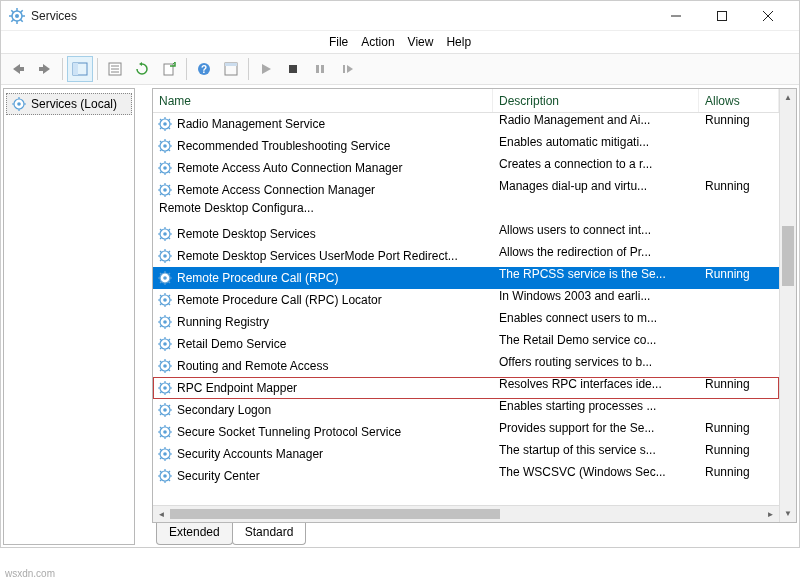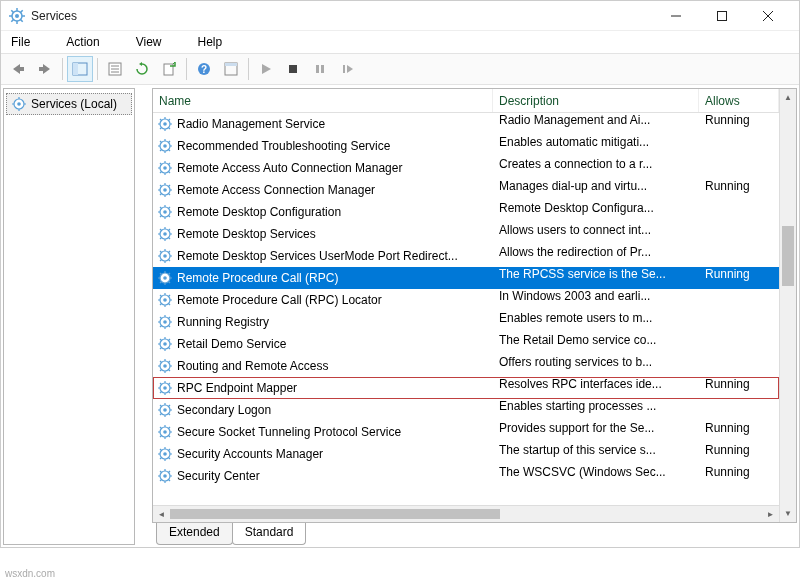--- a/index.html
+++ b/index.html
@@ -2,21 +2,21 @@
 <html><head>
 <meta charset="utf-8">
 <style>
 * { box-sizing: border-box; font-family: "Segoe UI", Tahoma, sans-serif; }
 body { margin: 0; background: #fff; width: 800px; height: 584px; overflow: hidden; font-size: 12px; }
 .window { width: 800px; height: 548px; border: 1px solid #ccc; display: flex; flex-direction: column; background: #fff; }
 .titlebar { height: 30px; display: flex; align-items: center; padding: 0 8px; border-bottom: 1px solid #eee; }
 .titlebar .icon { width: 16px; height: 16px; margin-right: 6px; }
 .titlebar .title { font-size: 12px; color: #222; flex: 1; }
 .titlebar .winbtn { width: 46px; height: 30px; display: flex; align-items: center; justify-content: center; color: #222; }
-.menubar { height: 22px; display: flex; align-items: center; padding: 0 6px; gap: 28px; font-size: 12px; color: #000; }
+.menubar { height: 22px; display: flex; align-items: center; padding: 0 6px; gap: 5px; font-size: 12px; color: #000; justify-content: center; }
 .menubar span { padding: 2px 4px; }
 .toolbar { height: 32px; border-top: 1px solid #e3e3e3; border-bottom: 1px solid #e3e3e3; display: flex; align-items: center; padding: 0 4px; gap: 1px; background: #fafafa; }
 .toolbar .tbtn { width: 26px; height: 26px; display: flex; align-items: center; justify-content: center; border: 1px solid transparent; }
 .toolbar .tbtn.active { border: 1px solid #a5cfe8; background: #e5f3fb; }
 .toolbar .sep { width: 1px; height: 22px; background: #d0d0d0; margin: 0 3px; }
 .body { flex: 1; display: flex; border-top: 1px solid #fff; }
 .sidebar { width: 150px; border: 1px solid #b8b8b8; margin: 2px 16px 2px 2px; padding: 4px 2px; background: #fff; }
 .sidenode { display: flex; align-items: center; gap: 4px; padding: 2px 4px; background: #f0f0f0; border: 1px dotted #888; }
 .main { flex: 1; display: flex; flex-direction: column; margin: 2px 2px 2px 1px; position: relative; }
 .listcontainer { flex: 1; border: 1px solid #b8b8b8; overflow: hidden; display: flex; }
@@ -280,37 +280,20 @@
                       <line x1="3" y1="13" x2="4.5" y2="11.5"></line>
                       <line x1="11.5" y1="4.5" x2="13" y2="3"></line>
                     </g>
                   </svg>
                   <span>Remote Access Connection Manager</span>
                 </div>
                 <div class="cdesc">Manages dial-up and virtu...</div>
                 <div class="cstat">Running</div>
               </div>
               <div class="row">
-                <div class="cname">
-                  <svg class="gearicon" viewBox="0 0 16 16">
-                    <circle cx="8" cy="8" r="5" fill="#fff" stroke="#5aa0d8" stroke-width="1.2"></circle>
-                    <circle cx="8" cy="8" r="1.8" fill="#5aa0d8"></circle>
-                    <g stroke="#5aa0d8" stroke-width="1.2">
-                      <line x1="8" y1="1" x2="8" y2="3"></line>
-                      <line x1="8" y1="13" x2="8" y2="15"></line>
-                      <line x1="1" y1="8" x2="3" y2="8"></line>
-                      <line x1="13" y1="8" x2="15" y2="8"></line>
-                      <line x1="3" y1="3" x2="4.5" y2="4.5"></line>
-                      <line x1="11.5" y1="11.5" x2="13" y2="13"></line>
-                      <line x1="3" y1="13" x2="4.5" y2="11.5"></line>
-                      <line x1="11.5" y1="4.5" x2="13" y2="3"></line>
-                    </g>
-                  </svg>
-                  <span>Remote Desktop Configuration</span>
-                </div>
                 <div class="cdesc">Remote Desktop Configura...</div>
                 <div class="cstat"></div>
               </div>
               <div class="row">
                 <div class="cname">
                   <svg class="gearicon" viewBox="0 0 16 16">
                     <circle cx="8" cy="8" r="5" fill="#fff" stroke="#5aa0d8" stroke-width="1.2"></circle>
                     <circle cx="8" cy="8" r="1.8" fill="#5aa0d8"></circle>
                     <g stroke="#5aa0d8" stroke-width="1.2">
                       <line x1="8" y1="1" x2="8" y2="3"></line>
@@ -402,21 +385,21 @@
                       <line x1="1" y1="8" x2="3" y2="8"></line>
                       <line x1="13" y1="8" x2="15" y2="8"></line>
                       <line x1="3" y1="3" x2="4.5" y2="4.5"></line>
                       <line x1="11.5" y1="11.5" x2="13" y2="13"></line>
                       <line x1="3" y1="13" x2="4.5" y2="11.5"></line>
                       <line x1="11.5" y1="4.5" x2="13" y2="3"></line>
                     </g>
                   </svg>
                   <span>Running Registry</span>
                 </div>
-                <div class="cdesc">Enables remote users to m...</div>
+                <div class="cdesc">Enables connect users to m...</div>
                 <div class="cstat"></div>
               </div>
               <div class="row">
                 <div class="cname">
                   <svg class="gearicon" viewBox="0 0 16 16">
                     <circle cx="8" cy="8" r="5" fill="#fff" stroke="#5aa0d8" stroke-width="1.2"></circle>
                     <circle cx="8" cy="8" r="1.8" fill="#5aa0d8"></circle>
                     <g stroke="#5aa0d8" stroke-width="1.2">
                       <line x1="8" y1="1" x2="8" y2="3"></line>
                       <line x1="8" y1="13" x2="8" y2="15"></line>

